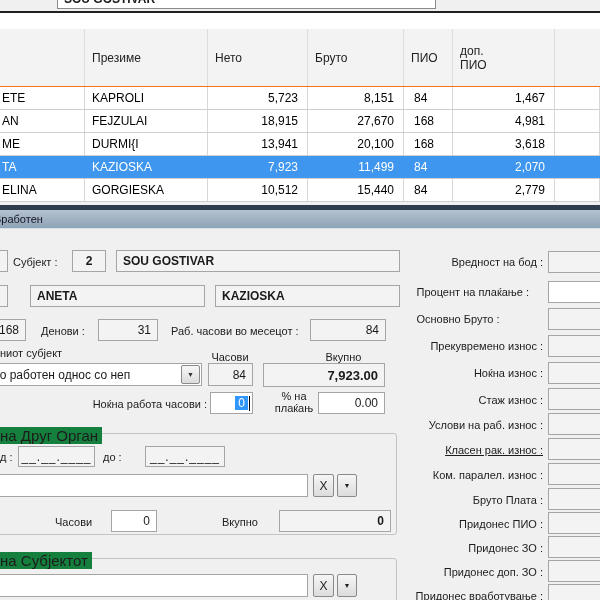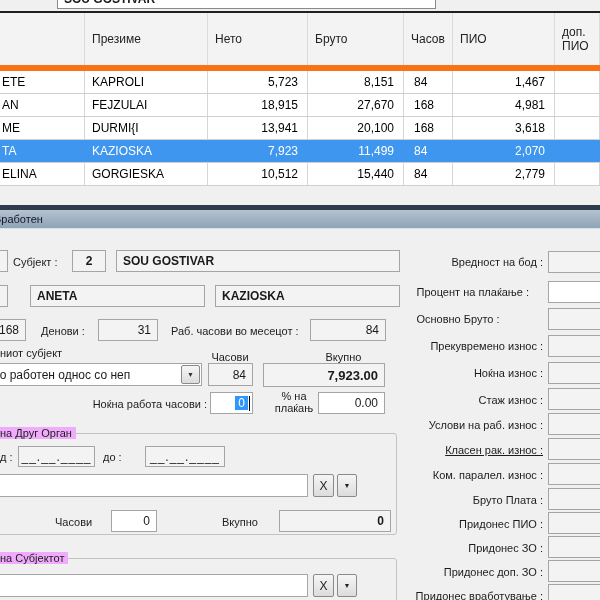--- a/index.html
+++ b/index.html
@@ -14,21 +14,21 @@
   .top-input {
     top:-17px; left:57px; width:379px; height:26px;
     background:#fff; border:1px solid #8a8a8a;
     font-weight:bold; font-size:12px; padding:8px 0 0 6px;
   }
   .top-sep { top:11px; left:0; width:600px; height:2px; background:#1f1f1f; }
 
   
   .grid { top:13px; left:0; width:600px; background:#fff; }
   .grow { display:grid; grid-template-columns:85px 123px 100px 96px 49px 102px 45px; }
-  .ghead { height:58px; background:#f3f3f3; border-bottom:6px solid #f97316; }
+  .ghead { height:58px; background:#f3f3f3; border-bottom:1px solid #f97316;margin-top:16px; }
   .ghead .gc { display:flex; align-items:center; font-size:12px; color:#222;
                border-right:1px solid #dcdcdc; padding-left:7px; line-height:14px; }
   .drow { height:23px; border-bottom:1px solid #cfcfcf; }
   .drow .gc { display:flex; align-items:center; font-size:12px; color:#000;
               border-right:1px solid #d6d6d6; }
   .gc.cname   { padding-left:2px; }
   .gc.csur    { padding-left:7px; }
   .gc.cnum    { justify-content:flex-end; padding-right:9px; }
   .gc.chrs    { padding-left:10px; }
   .drow.selected { background:#3e96ee; }
@@ -59,21 +59,21 @@
             border:1px solid #8a8a8a; border-radius:2px; display:flex; align-items:center;
             justify-content:center; font-size:7px; color:#333; flex:none; }
   .sq-btn { width:21px; height:22px; background:linear-gradient(180deg,#f6f6f6,#dcdcdc);
             border:1px solid #8a8a8a; border-radius:2px; display:flex; align-items:center;
             justify-content:center; font-size:12px; color:#222; }
   .combo { display:flex; align-items:center; background:#fff; border:1px solid #a5a5a5;
            height:23px; overflow:hidden; }
   .combo .ct { flex:1; padding-left:4px; font-size:12px; white-space:nowrap; overflow:hidden; }
 
   .groupbox { border:1px solid #c3c3c3; border-radius:3px; }
-  .glegend { font-size:11px; color:#1c1c1c; background:#f0abfc; padding:0 4px 0 0; }
+  .glegend { font-size:15px; color:#1c1c1c; background:#15803d; padding:0 4px 0 0; }
 
   .sel-block { background:#3297fd; color:#fff; padding:0 3px; font-size:12px; }
   .caret { width:1px; height:15px; background:#000; margin-left:1px; }
 
   
   .rp-label { width:170px; text-align:right; }
   .rp-field { left:548px; width:58px; }
 </style>
 </head>
 <body>
@@ -82,21 +82,20 @@
 
   <div class="abs top-input">SOU GOSTIVAR</div>
   <div class="abs top-sep"></div>
 
   <div class="abs grid">
     <div class="grow ghead">
       <div class="gc"></div>
       <div class="gc">Презиме</div>
       <div class="gc">Нето</div>
       <div class="gc">Бруто</div>
-      <div class="gc">Часов</div>
       <div class="gc">ПИО</div>
       <div class="gc">
         <span><span>доп.</span><br>
         <span>ПИО</span></span>
       </div>
     </div>
 
     <div class="grow drow">
       <div class="gc cname">ETE</div>
       <div class="gc csur">KAPROLI</div>

